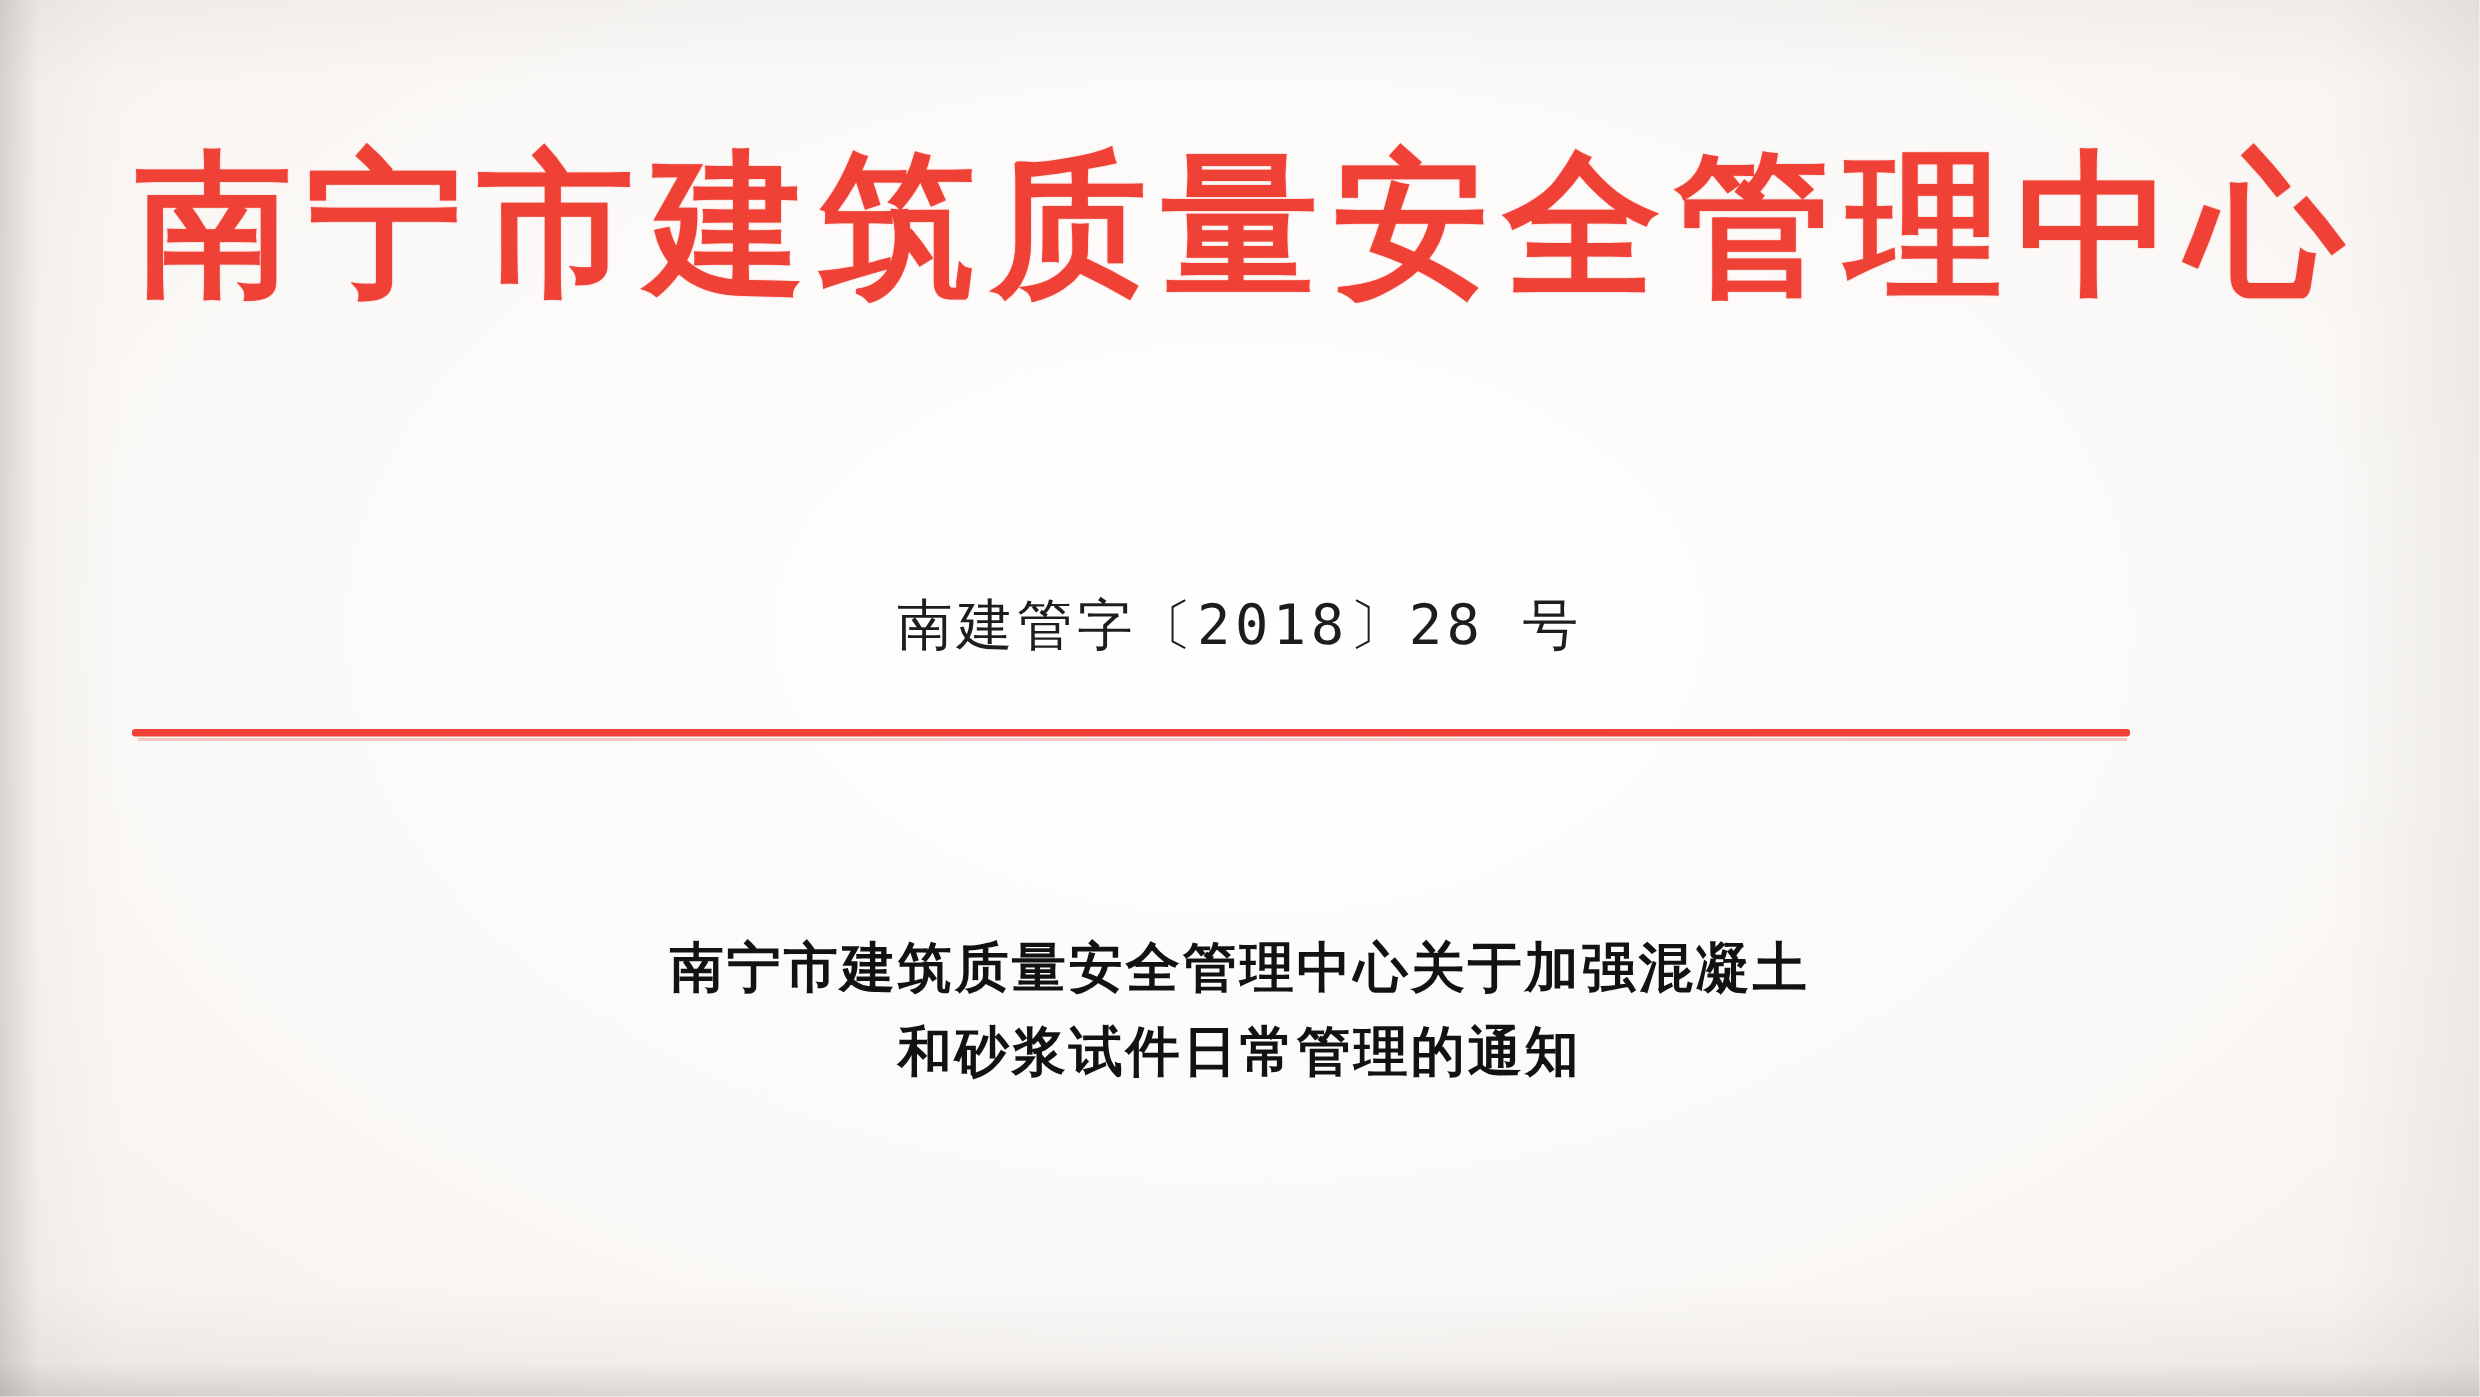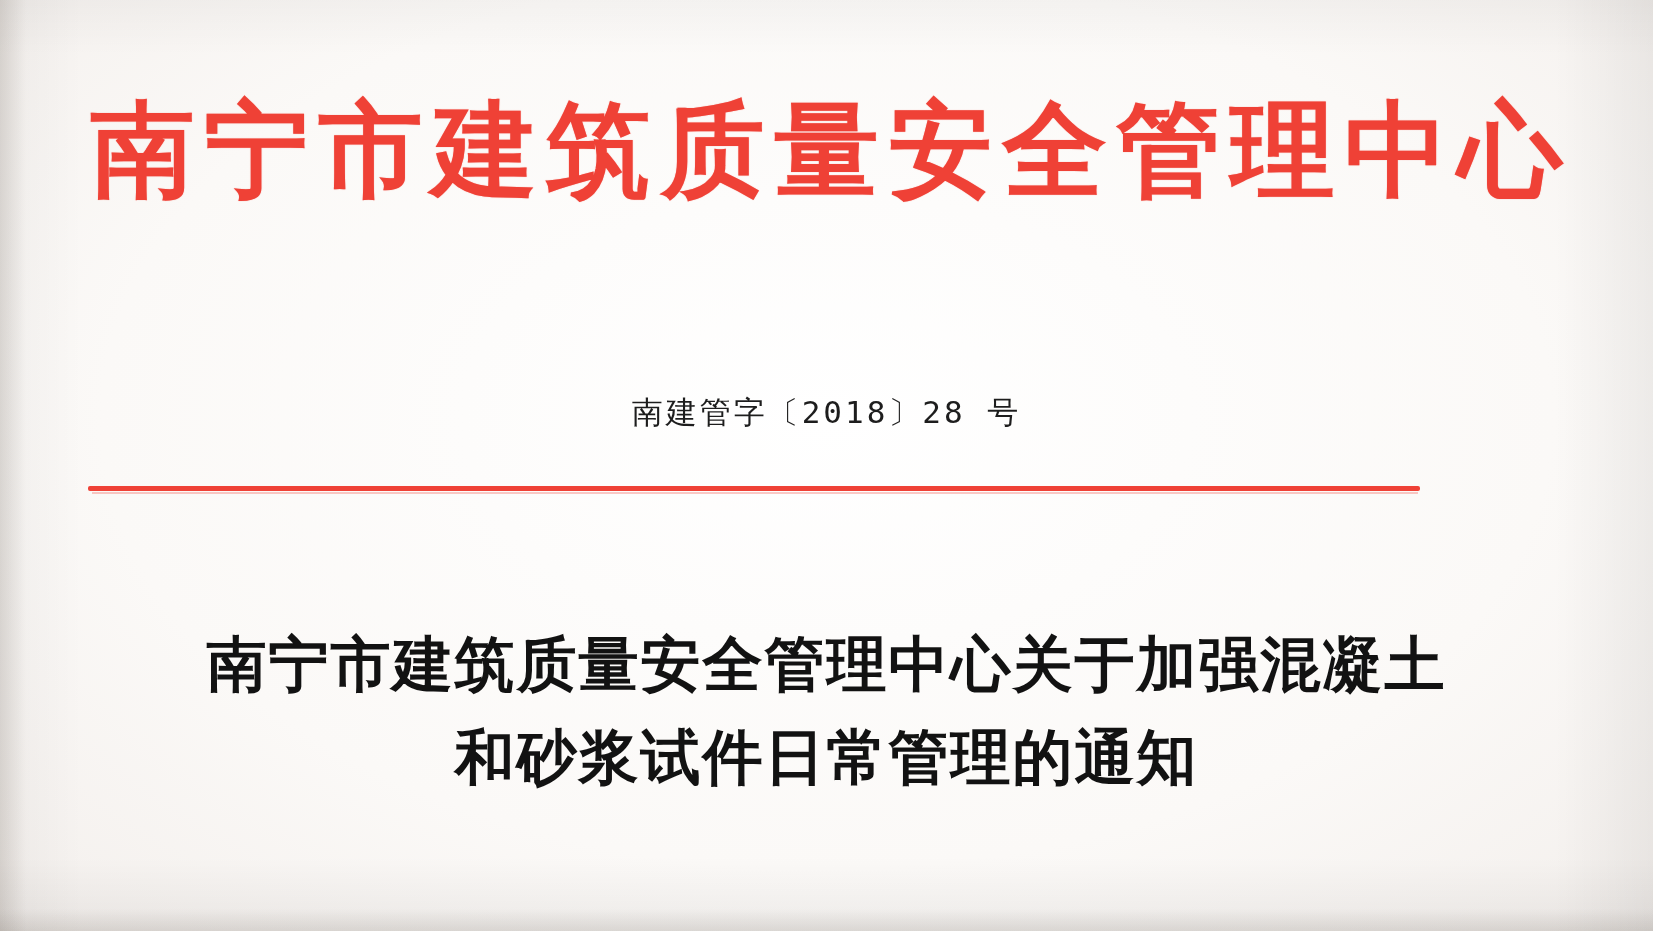--- a/index.html
+++ b/index.html
@@ -48,21 +48,21 @@
     margin-top: 12px;
   }
   .doc-number {
     position: absolute;
     top: 392px;
     left: 0;
     width: 100%;
     text-align: center;
     color: #1d1d1d;
     font-family: "DejaVu Sans Mono", monospace;
-    font-size: 31px;
+    font-size: 37px;
     letter-spacing: 3px;
     white-space: nowrap;
   }
   .red-rule {
     position: absolute;
     top: 486px;
     left: 88px;
     width: 1332px;
     height: 5px;
     background: #ef4136;
@@ -78,21 +78,21 @@
   }
   .title {
     position: absolute;
     top: 618px;
     left: 0;
     width: 100%;
     text-align: center;
     color: #121212;
     font-family: "DejaVu Serif", serif;
     font-weight: 700;
-    font-size: 60px;
+    font-size: 36px;
     letter-spacing: 2px;
     line-height: 1.55;
   }
   .title .line {
     display: block;
     white-space: nowrap;
   }
   .edge-shadow-left {
     position: absolute;
     top: 0;

